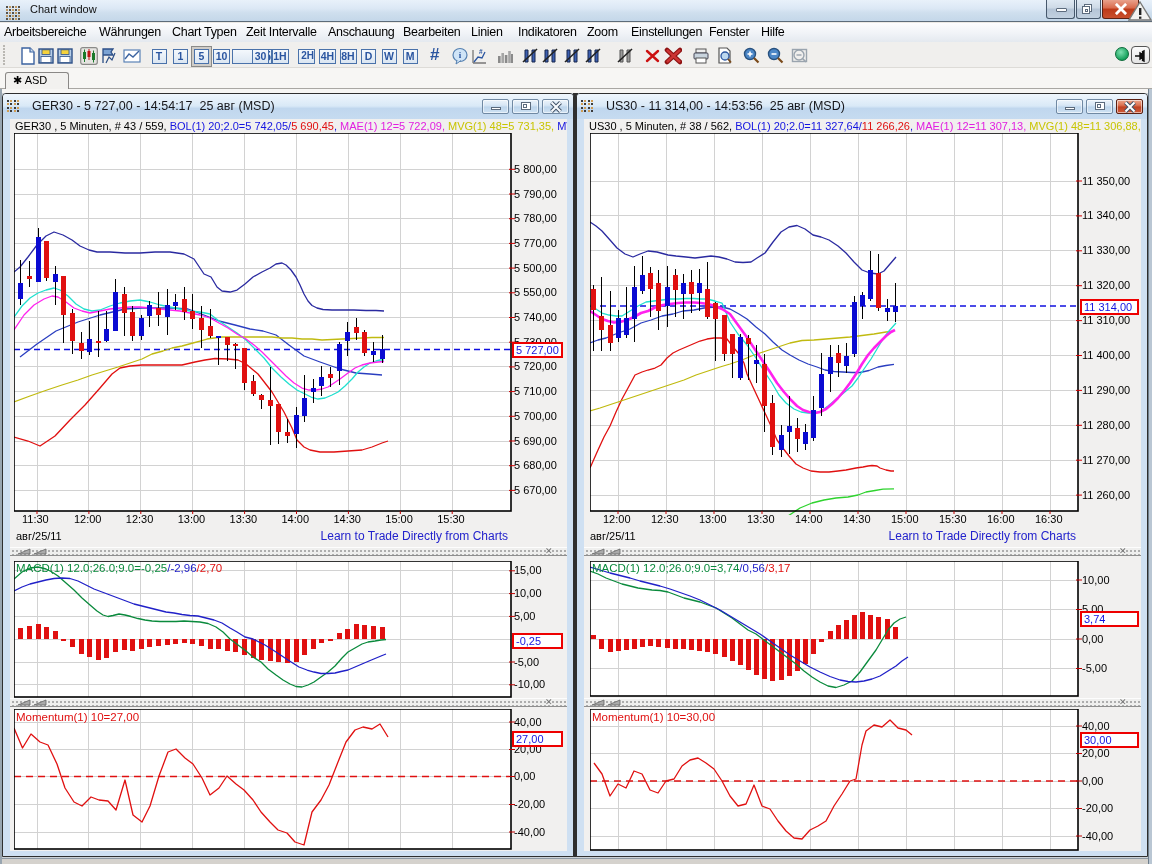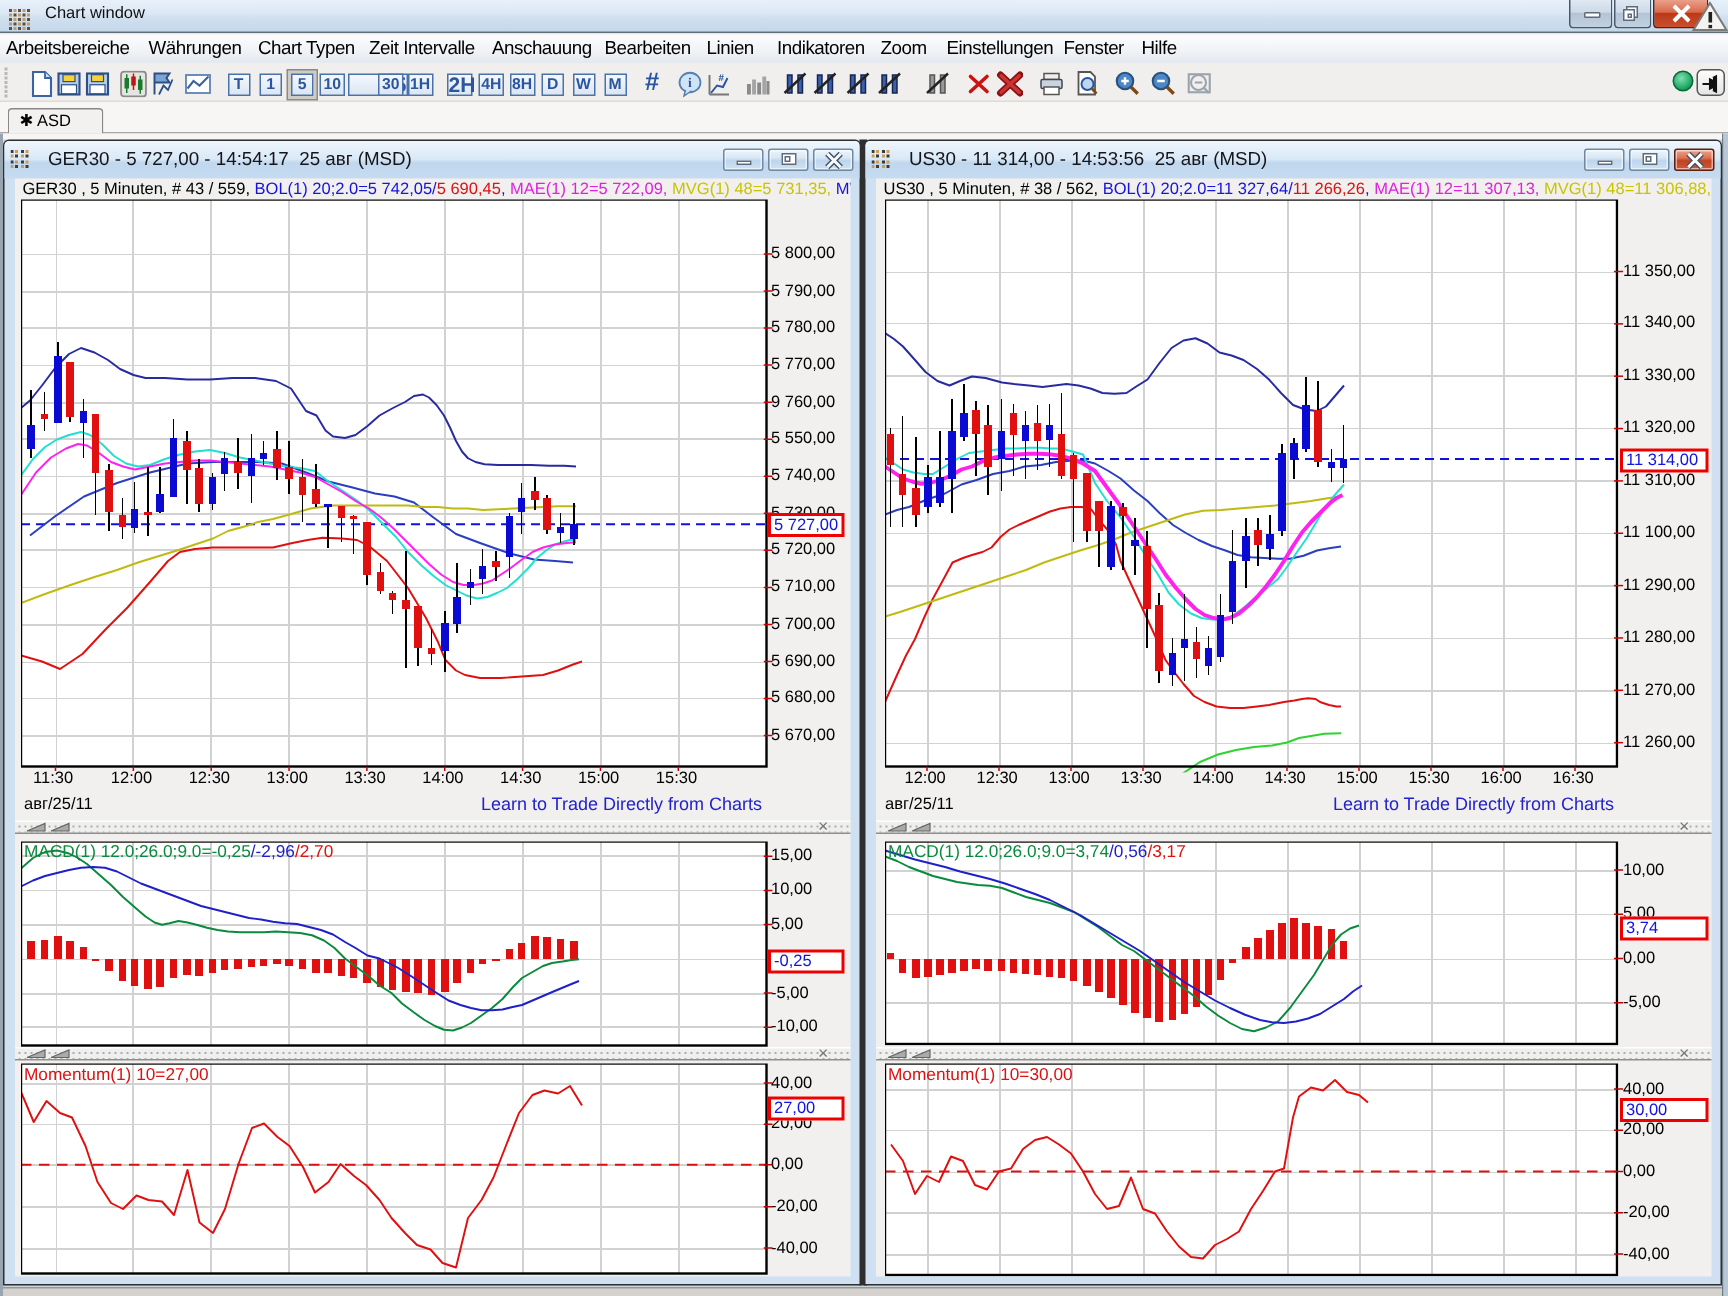--- a/index.html
+++ b/index.html
@@ -109,21 +109,21 @@
     <rect x="1" y="3" width="16" height="12" fill="#fff" stroke="#5b82b6" stroke-width="1.2"></rect>
     <path d="M2 12 L6 7 L10 10 L16 4" stroke="#3b63a0" stroke-width="1.4" fill="none"></path>
   </svg>
 <div class="abs" style="left:151.5px;top:49px;width:15px;height:15px;border:1.4px solid #4a72aa;background:linear-gradient(#f4f8fc,#dbe6f2);color:#2a55a0;font-size:10.5px;font-weight:bold;text-align:center;line-height:12.5px">T</div>
 <div class="abs" style="left:173.0px;top:49px;width:15px;height:15px;border:1.4px solid #4a72aa;background:linear-gradient(#f4f8fc,#dbe6f2);color:#2a55a0;font-size:10.5px;font-weight:bold;text-align:center;line-height:12.5px">1</div>
 <div class="abs" style="left:194.0px;top:49px;width:15px;height:15px;border:1.4px solid #4a72aa;background:linear-gradient(#f4f8fc,#dbe6f2);box-shadow:0 0 0 2px #cfccc7,0 0 0 3px #8a8a88;color:#2a55a0;font-size:10.5px;font-weight:bold;text-align:center;line-height:12.5px">5</div>
 <div class="abs" style="left:213.0px;top:49px;width:17px;height:15px;border:1.4px solid #4a72aa;background:linear-gradient(#f4f8fc,#dbe6f2);color:#2a55a0;font-size:10.5px;font-weight:bold;text-align:center;line-height:12.5px">10</div>
 <div class="abs" style="left:232.0px;top:49px;width:40px;height:15px;border:1.4px solid #4a72aa;background:linear-gradient(#f4f8fc,#dbe6f2);color:#2a55a0;font-size:14px;font-weight:bold;text-align:right;line-height:12.5px">15</div>
 <div class="abs" style="left:252.0px;top:49px;width:17px;height:15px;border:1.4px solid #4a72aa;background:linear-gradient(#f4f8fc,#dbe6f2);color:#2a55a0;font-size:10.5px;font-weight:bold;text-align:center;line-height:12.5px">30</div>
 <div class="abs" style="left:271.5px;top:49px;width:17px;height:15px;border:1.4px solid #4a72aa;background:linear-gradient(#f4f8fc,#dbe6f2);color:#2a55a0;font-size:10.5px;font-weight:bold;text-align:center;line-height:12.5px">1H</div>
-<div class="abs" style="left:298.0px;top:49px;width:17px;height:15px;border:1.4px solid #4a72aa;background:linear-gradient(#f4f8fc,#dbe6f2);color:#2a55a0;font-size:14px;font-weight:bold;text-align:left;line-height:12.5px">2H</div>
+<div class="abs" style="left:298.0px;top:49px;width:17px;height:15px;border:1.4px solid #4a72aa;background:linear-gradient(#f4f8fc,#dbe6f2);color:#2a55a0;font-size:10px;font-weight:bold;text-align:right;line-height:12.5px">2H</div>
 <div class="abs" style="left:319.0px;top:49px;width:17px;height:15px;border:1.4px solid #4a72aa;background:linear-gradient(#f4f8fc,#dbe6f2);color:#2a55a0;font-size:10.5px;font-weight:bold;text-align:center;line-height:12.5px">4H</div>
 <div class="abs" style="left:339.5px;top:49px;width:17px;height:15px;border:1.4px solid #4a72aa;background:linear-gradient(#f4f8fc,#dbe6f2);color:#2a55a0;font-size:10.5px;font-weight:bold;text-align:center;line-height:12.5px">8H</div>
 <div class="abs" style="left:361.0px;top:49px;width:15px;height:15px;border:1.4px solid #4a72aa;background:linear-gradient(#f4f8fc,#dbe6f2);color:#2a55a0;font-size:10.5px;font-weight:bold;text-align:center;line-height:12.5px">D</div>
 <div class="abs" style="left:381.5px;top:49px;width:15px;height:15px;border:1.4px solid #4a72aa;background:linear-gradient(#f4f8fc,#dbe6f2);color:#2a55a0;font-size:10.5px;font-weight:bold;text-align:center;line-height:12.5px">W</div>
 <div class="abs" style="left:402.5px;top:49px;width:15px;height:15px;border:1.4px solid #4a72aa;background:linear-gradient(#f4f8fc,#dbe6f2);color:#2a55a0;font-size:10.5px;font-weight:bold;text-align:center;line-height:12.5px">M</div>
 <div class="abs" style="left:430px;top:45px;font-size:17px;font-weight:bold;color:#2a55a0">#</div>
 <svg class="abs" style="left:452px;top:47px" width="18" height="18" viewBox="0 0 18 18">
     <ellipse cx="8" cy="8" rx="7" ry="6.5" fill="#cfe4f7" stroke="#5580b0" stroke-width="1.2"></ellipse>
     <path d="M5 13 L4 17 L9 13.5" fill="#cfe4f7" stroke="#5580b0"></path>
     <text x="8" y="11" font-size="9" font-weight="bold" fill="#2a55a0" text-anchor="middle" font-family="Liberation Serif">i</text>
@@ -523,21 +523,21 @@
     <line x1="858.0" y1="511" x2="858.0" y2="514" stroke="#c00000" stroke-width="1"></line>
     <line x1="906.0" y1="511" x2="906.0" y2="514" stroke="#c00000" stroke-width="1"></line>
     <line x1="954.0" y1="511" x2="954.0" y2="514" stroke="#c00000" stroke-width="1"></line>
     <line x1="1002.0" y1="511" x2="1002.0" y2="514" stroke="#c00000" stroke-width="1"></line>
     <line x1="1050.0" y1="511" x2="1050.0" y2="514" stroke="#c00000" stroke-width="1"></line>
   </svg>
 <div class="plab" style="left:514px;top:162.8px">5 800,00</div>
 <div class="plab" style="left:514px;top:187.5px">5 790,00</div>
 <div class="plab" style="left:514px;top:212.2px">5 780,00</div>
 <div class="plab" style="left:514px;top:236.9px">5 770,00</div>
-<div class="plab" style="left:514px;top:261.6px">9 760,00</div>
+<div class="plab" style="left:514px;top:261.6px">5 500,00</div>
 <div class="plab" style="left:514px;top:286.3px">5 550,00</div>
 <div class="plab" style="left:514px;top:311.0px">5 740,00</div>
 <div class="plab" style="left:514px;top:335.7px">5 730,00</div>
 <div class="plab" style="left:514px;top:360.4px">5 720,00</div>
 <div class="plab" style="left:514px;top:385.1px">5 710,00</div>
 <div class="plab" style="left:514px;top:409.8px">5 700,00</div>
 <div class="plab" style="left:514px;top:434.5px">5 690,00</div>
 <div class="plab" style="left:514px;top:459.2px">5 680,00</div>
 <div class="plab" style="left:514px;top:483.9px">5 670,00</div>
 <svg class="abs" style="left:509px;top:133px" width="8" height="380">
@@ -554,21 +554,21 @@
     <line x1="0" y1="283.3" x2="6" y2="283.3" stroke="#d00000"></line>
     <line x1="0" y1="308.0" x2="6" y2="308.0" stroke="#d00000"></line>
     <line x1="0" y1="332.7" x2="6" y2="332.7" stroke="#d00000"></line>
     <line x1="0" y1="357.4" x2="6" y2="357.4" stroke="#d00000"></line>
   </svg>
 <div class="plab" style="left:1082px;top:174.5px">11 350,00</div>
 <div class="plab" style="left:1082px;top:209.4px">11 340,00</div>
 <div class="plab" style="left:1082px;top:244.3px">11 330,00</div>
 <div class="plab" style="left:1082px;top:279.2px">11 320,00</div>
 <div class="plab" style="left:1082px;top:314.1px">11 310,00</div>
-<div class="plab" style="left:1082px;top:349.0px">11 100,00</div>
+<div class="plab" style="left:1082px;top:349.0px">11 400,00</div>
 <div class="plab" style="left:1082px;top:383.9px">11 290,00</div>
 <div class="plab" style="left:1082px;top:418.8px">11 280,00</div>
 <div class="plab" style="left:1082px;top:453.7px">11 270,00</div>
 <div class="plab" style="left:1082px;top:488.6px">11 260,00</div>
 <svg class="abs" style="left:1076px;top:133px" width="8" height="380">
     <line x1="0" y1="48.0" x2="6" y2="48.0" stroke="#d00000"></line>
     <line x1="0" y1="82.9" x2="6" y2="82.9" stroke="#d00000"></line>
     <line x1="0" y1="117.8" x2="6" y2="117.8" stroke="#d00000"></line>
     <line x1="0" y1="152.7" x2="6" y2="152.7" stroke="#d00000"></line>
     <line x1="0" y1="187.6" x2="6" y2="187.6" stroke="#d00000"></line>

